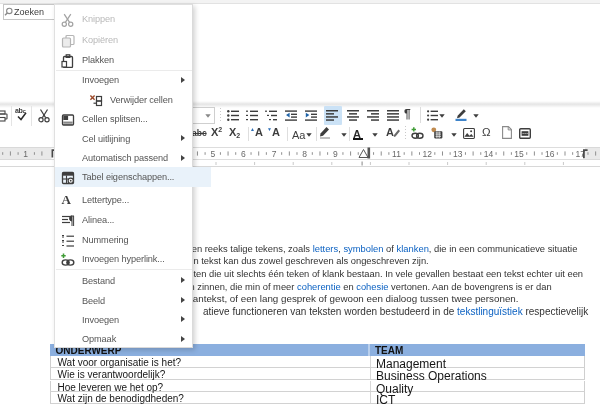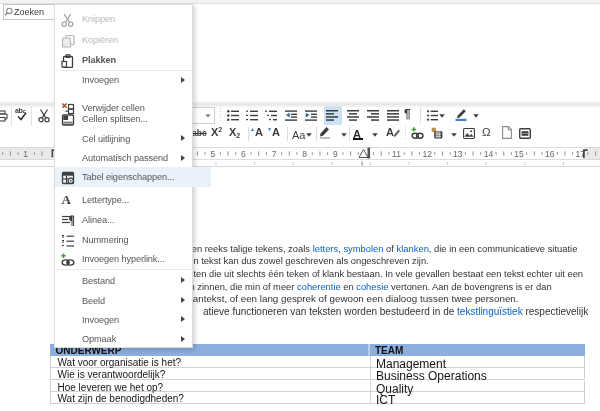--- a/index.html
+++ b/index.html
@@ -359,34 +359,34 @@
       </svg>
       <div class="t dis">Knippen</div>
     </div>
   <div class="mi" style="top:25.8px;">
       <svg width="14" height="14" viewBox="0 0 14 14">
         <rect x="5" y="1.5" width="8" height="9" rx="1" fill="none" stroke="#b5b5b5" stroke-width="1.2"></rect>
         <rect x="1.5" y="4" width="8" height="9" rx="1" fill="#ececec" stroke="#b5b5b5" stroke-width="1.2"></rect>
       </svg>
       <div class="t dis">Kopiëren</div>
     </div>
-  <div class="mi" style="top:45.7px;font-weight:bold;">
+  <div class="mi" style="top:45.7px;">
       <svg width="14" height="14" viewBox="0 0 14 14">
         <rect x="2.5" y="2.5" width="9" height="11" rx="1" fill="none" stroke="#3e3e3e" stroke-width="1.3"></rect>
         <rect x="5.2" y="0.8" width="3.6" height="2.6" fill="none" stroke="#3e3e3e" stroke-width="1.2"></rect>
         <rect x="1" y="7.5" width="4.5" height="5.5" fill="#fff" stroke="#3e3e3e" stroke-width="1.2"></rect>
       </svg>
       <div class="t">Plakken</div>
     </div>
   <div class="abs" style="top:65.7px;left:1px;width:136px;height:1px;background:#ebebeb;"></div>
   <div class="mi" style="top:66px;">
       <div class="t">Invoegen</div>
       <div class="ar"></div>
     </div>
-  <div class="mi" style="top:94px;">
+  <div class="mi" style="top:86px;margin-left:28px;">
       <svg width="14" height="14" viewBox="0 0 14 14">
         <path d="M1.4 1.6 L5.6 5.8 M5.6 1.6 L1.4 5.8" stroke="#9c4a2a" stroke-width="1.4"></path>
         <rect x="7.5" y="2.5" width="5" height="4.5" fill="none" stroke="#3e3e3e" stroke-width="1.2"></rect>
         <rect x="7.5" y="7" width="5" height="4.5" fill="none" stroke="#3e3e3e" stroke-width="1.2"></rect>
         <line x1="4.5" y1="9.2" x2="7.5" y2="9.2" stroke="#3e3e3e" stroke-width="1.2"></line>
       </svg>
       <div class="t">Verwijder cellen</div>
     </div>
   <div class="mi" style="top:124.7px;">
       <div class="t">Cel uitlijning</div>

